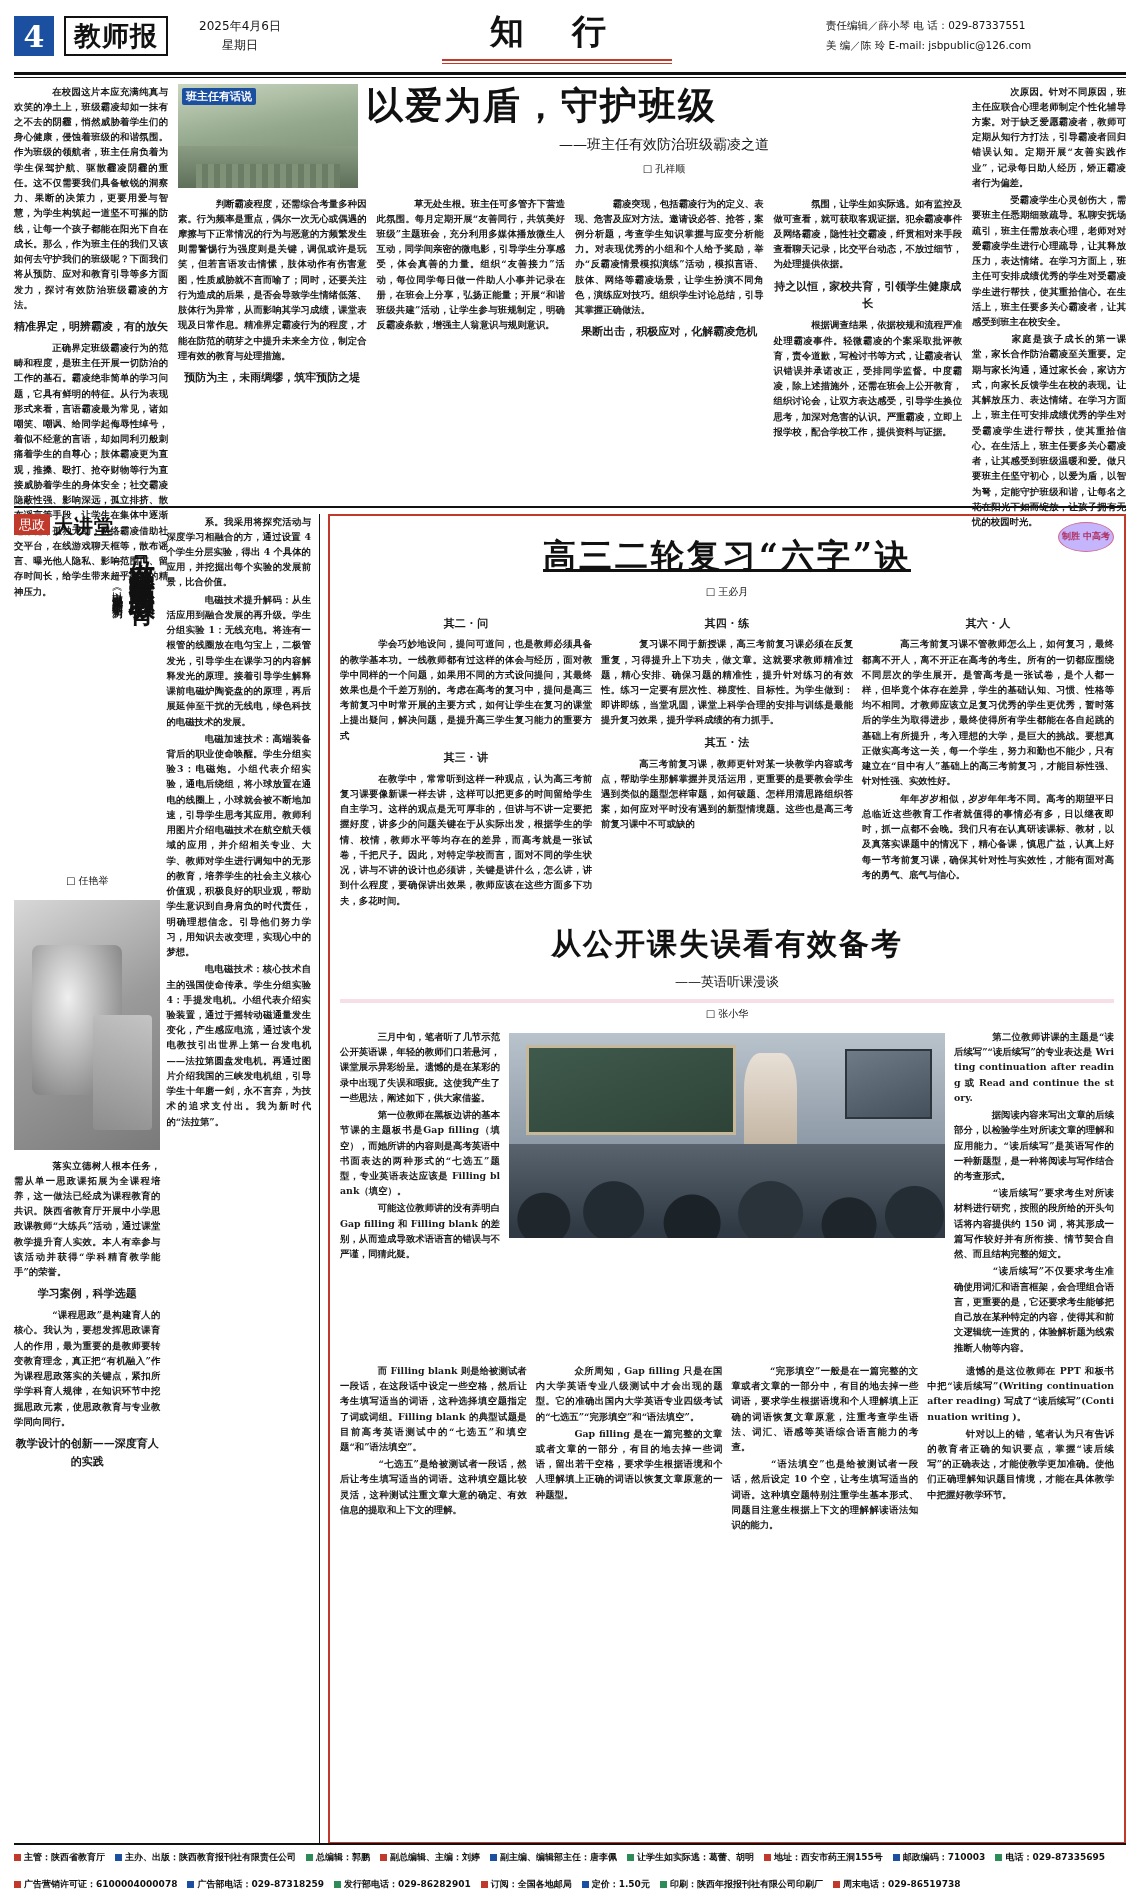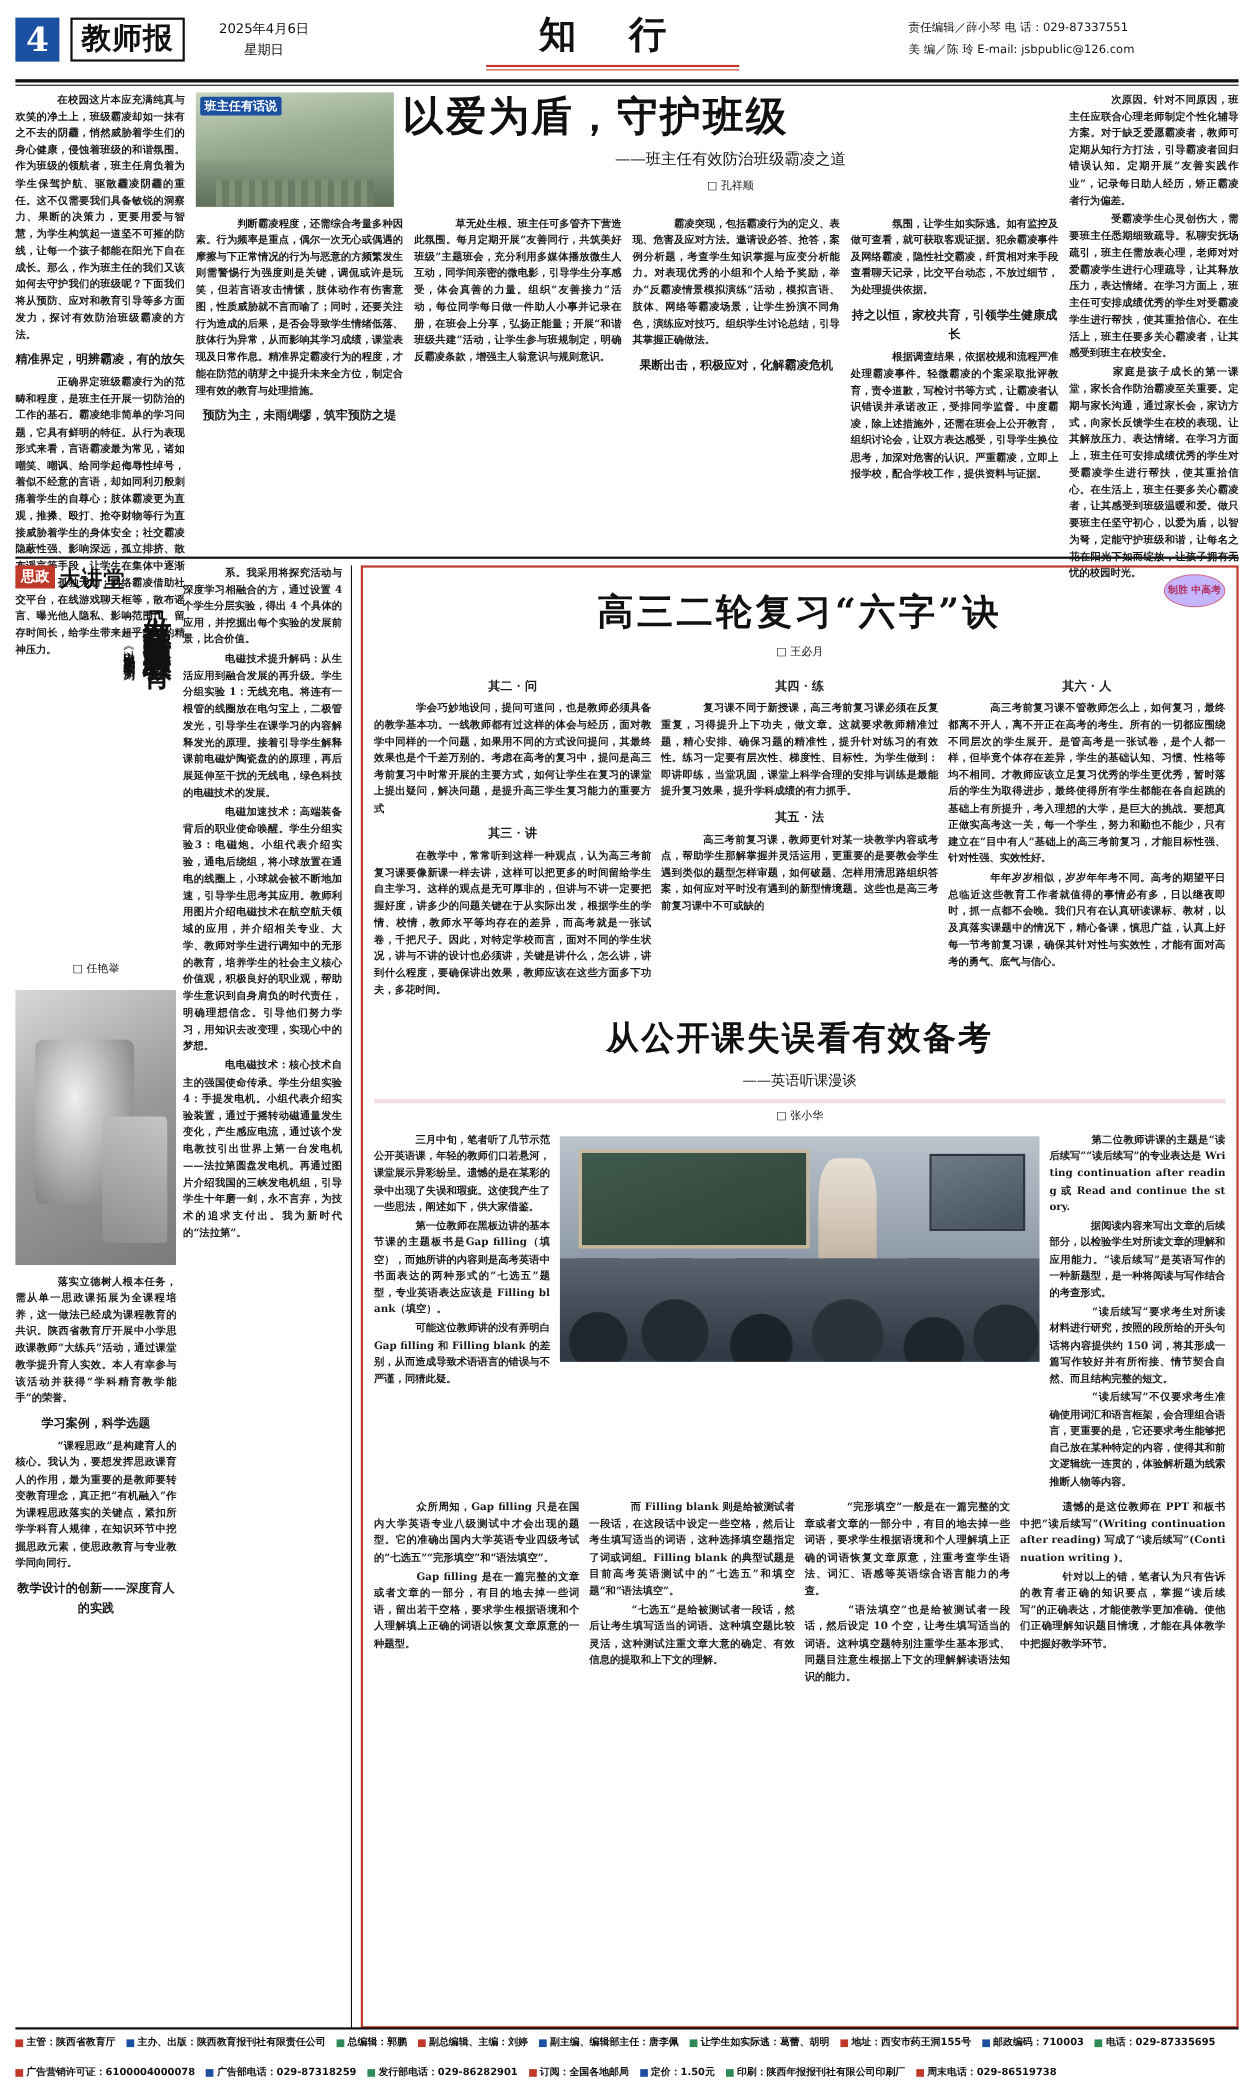--- a/index.html
+++ b/index.html
@@ -76,21 +76,21 @@
   .top-body .c { flex: 1; }
 
   
   .bottom-section { display: flex; gap: 8px; margin-top: 6px; height: 1330px; }
   .left-pane { width: 306px; border-right: 1px solid #111; padding-right: 8px; display:flex; gap:6px;}
   .right-pane { flex: 1; border: 2px solid #c0392b; padding: 8px 10px; position: relative; }
 
   .lecture-logo { display: flex; align-items: flex-start; gap: 4px; }
   .lecture-badge {
     background: #c0392b; color: #fff; font-size: 13px; padding: 3px 5px; line-height:1.2;
-    font-family: "DejaVu Serif", serif; font-weight: bold; 
+    font-family: "DejaVu Serif", serif; font-weight: normal; 
   }
   .lecture-title-big { font-size: 19px; font-weight: bold; font-family: "DejaVu Serif", serif; letter-spacing:1px;}
 
   .vtitle-wrap { display: flex; flex-direction: row-reverse; align-items: flex-start; gap: 2px; height: 330px; }
   .vtitle-main { font-size: 26px; font-weight: bold; letter-spacing: 3px; }
   .vtitle-sub { font-size: 11px; letter-spacing: 1px; margin-top: 14px; }
 
   .photo-gray {
     width: 100%; height: 250px; margin: 8px 0;
     background: linear-gradient(150deg,#d8d8d8,#9a9a9a 50%,#7a7a7a);
@@ -99,21 +99,21 @@
   .photo-gray:before {
     content:""; position:absolute; left:12%; top:18%; width:62%; height:60%;
     background: radial-gradient(ellipse at 40% 35%, #efefef 0%, #b5b5b5 45%, #6e6e6e 100%);
     border-radius: 8px;
   }
   .photo-gray:after {
     content:""; position:absolute; right:6%; bottom:8%; width:40%; height:46%;
     background: linear-gradient(200deg,#c4c4c4,#8d8d8d); border-radius: 4px;
   }
 
-  .right-title { font-size: 33px; font-weight: bold; text-align: center; font-family: "DejaVu Serif", serif; letter-spacing: 3px; margin: 10px 0 6px;}
+  .right-title { font-size: 33px; font-weight: bold; text-align: center; font-family: "DejaVu Serif", serif; letter-spacing: 3px; margin: 10px 0 6px; text-decoration: underline;}
   .right-byline { text-align: center; font-size: 10px; margin-bottom: 10px; }
   .rt-cols { display: flex; gap: 9px; }
   .rt-cols .c { flex: 1; }
 
   .seal {
     position: absolute; top: 6px; right: 10px;
     width: 56px; height: 30px; border-radius: 50%;
     background: #c4b5fd; border: 1.5px solid #d46a90;
     display:flex; align-items:center; justify-content:center; gap:2px;
     font-size: 9px; color:#b03060; font-family:"DejaVu Serif",serif; font-weight:bold;
@@ -331,26 +331,26 @@
         <div class="c body-col" style="flex:0 0 160px">
           <p>　　第二位教师讲课的主题是“读后续写”“读后续写”的专业表达是 Writing continuation after reading 或 Read and continue the story.</p>
           <p>　　据阅读内容来写出文章的后续部分，以检验学生对所读文章的理解和应用能力。“读后续写”是英语写作的一种新题型，是一种将阅读与写作结合的考查形式。</p>
           <p>　　“读后续写”要求考生对所读材料进行研究，按照的段所给的开头句话将内容提供约 150 词，将其形成一篇写作较好并有所衔接、情节契合自然、而且结构完整的短文。</p>
           <p>　　“读后续写”不仅要求考生准确使用词汇和语言框架，会合理组合语言，更重要的是，它还要求考生能够把自己放在某种特定的内容，使得其和前文逻辑统一连贯的，体验解析题为线索推断人物等内容。</p>
         </div>
       </div>
 
       <div class="rt-cols" style="margin-top:6px">
         <div class="c body-col">
+          <p>　　而 Filling blank 则是给被测试者一段话，在这段话中设定一些空格，然后让考生填写适当的词语，这种选择填空题指定了词或词组。Filling blank 的典型试题是目前高考英语测试中的“七选五”和填空题“和”语法填空”。</p>
+          <p>　　“七选五”是给被测试者一段话，然后让考生填写适当的词语。这种填空题比较灵活，这种测试注重文章大意的确定、有效信息的提取和上下文的理解。</p>
+        </div>
+        <div class="c body-col">
           <p>　　众所周知，Gap filling 只是在国内大学英语专业八级测试中才会出现的题型。它的准确出国内大学英语专业四级考试的“七选五”“完形填空”和“语法填空”。</p>
           <p>　　Gap filling 是在一篇完整的文章或者文章的一部分，有目的地去掉一些词语，留出若干空格，要求学生根据语境和个人理解填上正确的词语以恢复文章原意的一种题型。</p>
-        </div>
-        <div class="c body-col">
-          <p>　　而 Filling blank 则是给被测试者一段话，在这段话中设定一些空格，然后让考生填写适当的词语，这种选择填空题指定了词或词组。Filling blank 的典型试题是目前高考英语测试中的“七选五”和填空题“和”语法填空”。</p>
-          <p>　　“七选五”是给被测试者一段话，然后让考生填写适当的词语。这种填空题比较灵活，这种测试注重文章大意的确定、有效信息的提取和上下文的理解。</p>
         </div>
         <div class="c body-col">
           <p>　　“完形填空”一般是在一篇完整的文章或者文章的一部分中，有目的地去掉一些词语，要求学生根据语境和个人理解填上正确的词语恢复文章原意，注重考查学生语法、词汇、语感等英语综合语言能力的考查。</p>
           <p>　　“语法填空”也是给被测试者一段话，然后设定 10 个空，让考生填写适当的词语。这种填空题特别注重学生基本形式、同题目注意生根据上下文的理解解读语法知识的能力。</p>
         </div>
         <div class="c body-col">
           <p>　　遗憾的是这位教师在 PPT 和板书中把“读后续写”(Writing continuation after reading) 写成了“读后续写”(Continuation writing )。</p>
           <p>　　针对以上的错，笔者认为只有告诉的教育者正确的知识要点，掌握“读后续写”的正确表达，才能使教学更加准确。使他们正确理解知识题目情境，才能在具体教学中把握好教学环节。</p>
         </div>
       </div>

